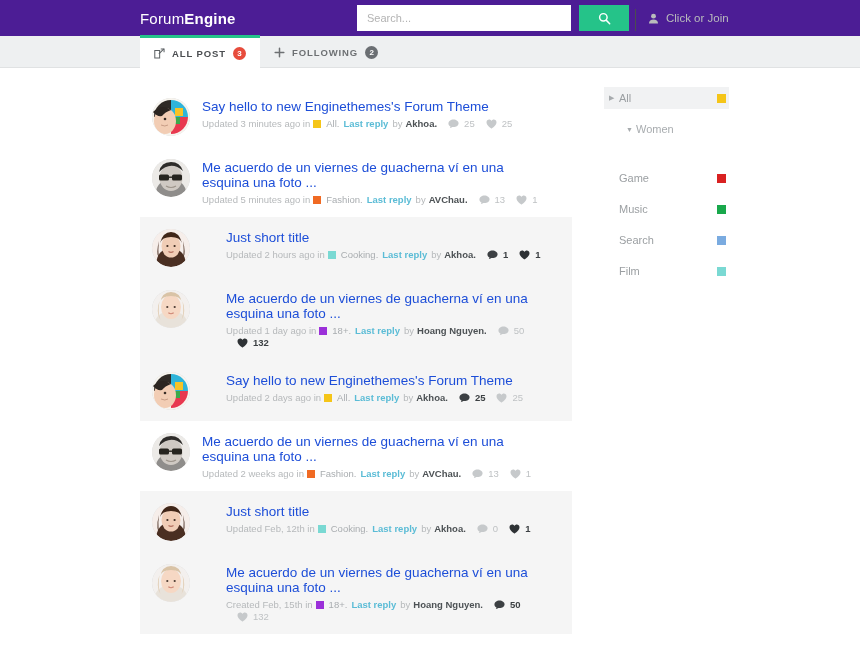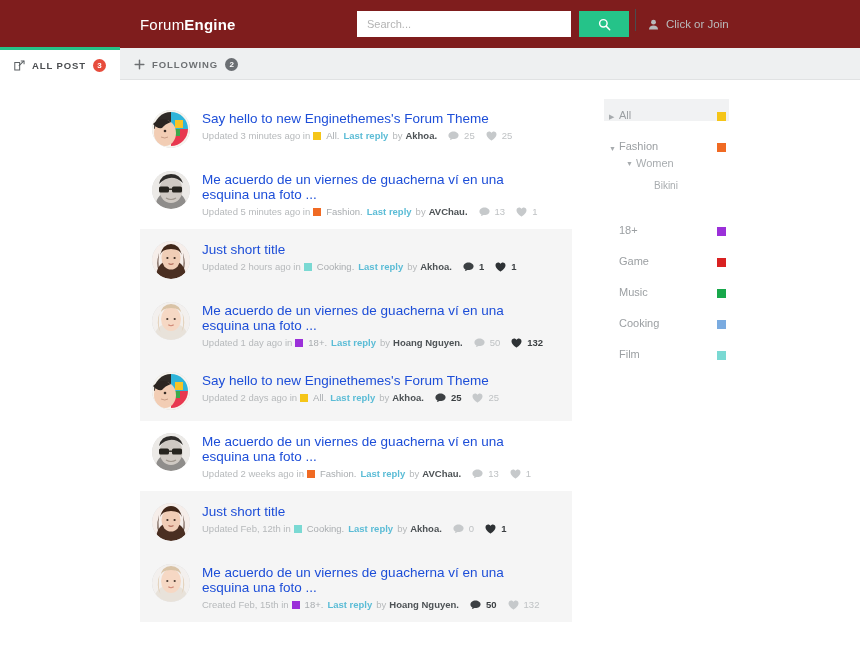--- a/index.html
+++ b/index.html
@@ -8,22 +8,22 @@
     width: 860px; height: 657px;
     background: #ffffff;
     font-family: "Liberation Sans", sans-serif;
     font-size: 12px;
     color: #555;
     overflow: hidden;
   }
 
   
   .header {
-    height: 48px;
-    background: #7f1d1d;
+    height: 36px;
+    background: #4c1d95;
     display: flex;
     align-items: center;
     position: relative;
     text-decoration: underline;
   }
   .brand {
     position: absolute;
     left: 140px;
     font-size: 15px;
     color: #ffffff;
@@ -73,20 +73,21 @@
     cursor: pointer;
   }
   .login .usr-icon { margin-right: 7px; display:flex; }
 
   
   .tabbar {
     height: 32px;
     background: #eef0f1;
     border-bottom: 1px solid #e0e2e3;
     display: flex;
+    padding-left: 140px;
     position: relative;
   }
   .tab {
     display: flex; align-items: center;
     padding: 0 14px;
     height: 32px;
     font-size: 9.5px;
     font-weight: 700;
     letter-spacing: .9px;
     text-transform: uppercase;
@@ -138,21 +139,21 @@
     margin-bottom: 20px;
     cursor: text;
   }
 
   
   .post {
     display: flex;
     padding: 12px 14px 11px 12px;
     position: relative;
   }
-  .post.shaded { background: #f5f5f5; }
+  .post.shaded { background: #f5f5f5; gap: 24px; }
 
   .avatar {
     width: 38px; height: 38px;
     border-radius: 50%;
     flex-shrink: 0;
     margin-right: 12px;
     overflow: hidden;
     position: relative;
     background: #ddd;
   }
@@ -212,21 +213,21 @@
     font-size: 7px;
     color: #a7abae;
     flex-shrink: 0;
   }
   .cat-row .cat-label { flex: 1; }
   .cat-row .swatch {
     width: 9px; height: 9px;
     flex-shrink: 0;
     margin-right: 3px;
   }
-  .lvl0 { padding-left: 5px; align-items: flex-end; }
+  .lvl0 { padding-left: 5px; }
   .lvl1 { padding-left: 28px; }
   .lvl2 { padding-left: 22px; }
   .lvl3 { padding-left: 40px; font-size: 10px; }
   .cat-row.sub { color: #a8acaf; }
   .cat-gap { height: 9px; }
 </style>
 </head>
 <body>
 
 <div class="header">
@@ -634,56 +635,42 @@
 
   </div>
 
   <div class="sidebar" id="sidebar">
       <div class="cat-row lvl0 selected">
         <span class="arrow">▶</span>
         <span class="cat-label">All</span>
         <span class="swatch" style="background:#f5c518"></span>
       </div>
       <div class="cat-gap"></div>
-      <div class="cat-row lvl0">
-        <span class="arrow">▼</span>
-        <span class="cat-label">Fashion</span>
-        <span class="swatch" style="background:#f06a23"></span>
-      </div>
       <div class="cat-row lvl2 sub">
         <span class="arrow">▼</span>
         <span class="cat-label">Women</span>
       </div>
-      <div class="cat-row lvl3 sub">
-        <span class="arrow"></span>
-        <span class="cat-label">Bikini</span>
-      </div>
       <div class="cat-gap"></div>
       <div class="cat-gap"></div>
-      <div class="cat-row lvl0">
-        <span class="arrow"></span>
-        <span class="cat-label">18+</span>
-        <span class="swatch" style="background:#9b30d9"></span>
-      </div>
       <div class="cat-gap"></div>
       <div class="cat-row lvl0">
         <span class="arrow"></span>
         <span class="cat-label">Game</span>
         <span class="swatch" style="background:#d92121"></span>
       </div>
       <div class="cat-gap"></div>
       <div class="cat-row lvl0">
         <span class="arrow"></span>
         <span class="cat-label">Music</span>
         <span class="swatch" style="background:#18a84b"></span>
       </div>
       <div class="cat-gap"></div>
       <div class="cat-row lvl0">
         <span class="arrow"></span>
-        <span class="cat-label">Cooking</span>
+        <span class="cat-label">Search</span>
         <span class="swatch" style="background:#7aabe0"></span>
       </div>
       <div class="cat-gap"></div>
       <div class="cat-row lvl0">
         <span class="arrow"></span>
         <span class="cat-label">Film</span>
         <span class="swatch" style="background:#7ad9d3"></span>
       </div>
     </div>
 

